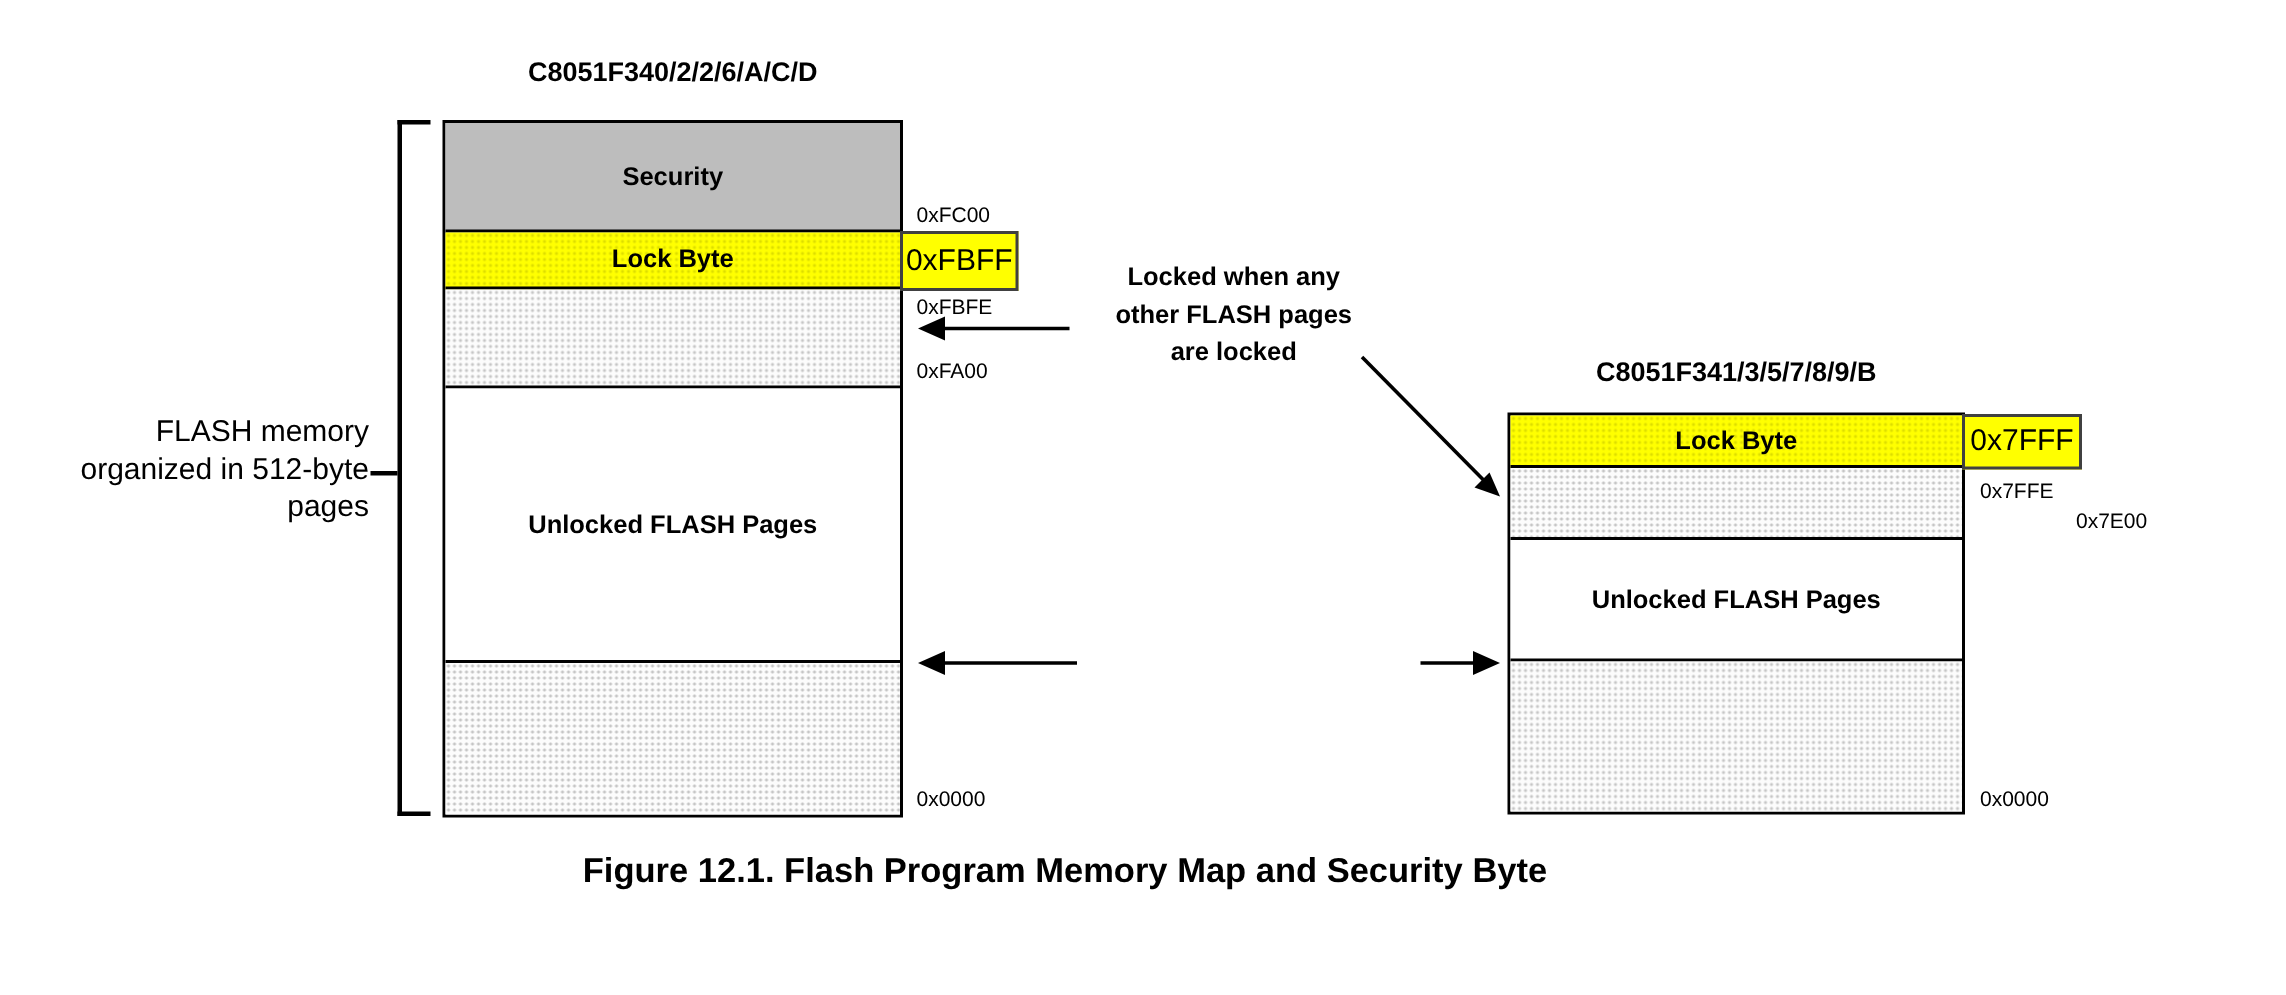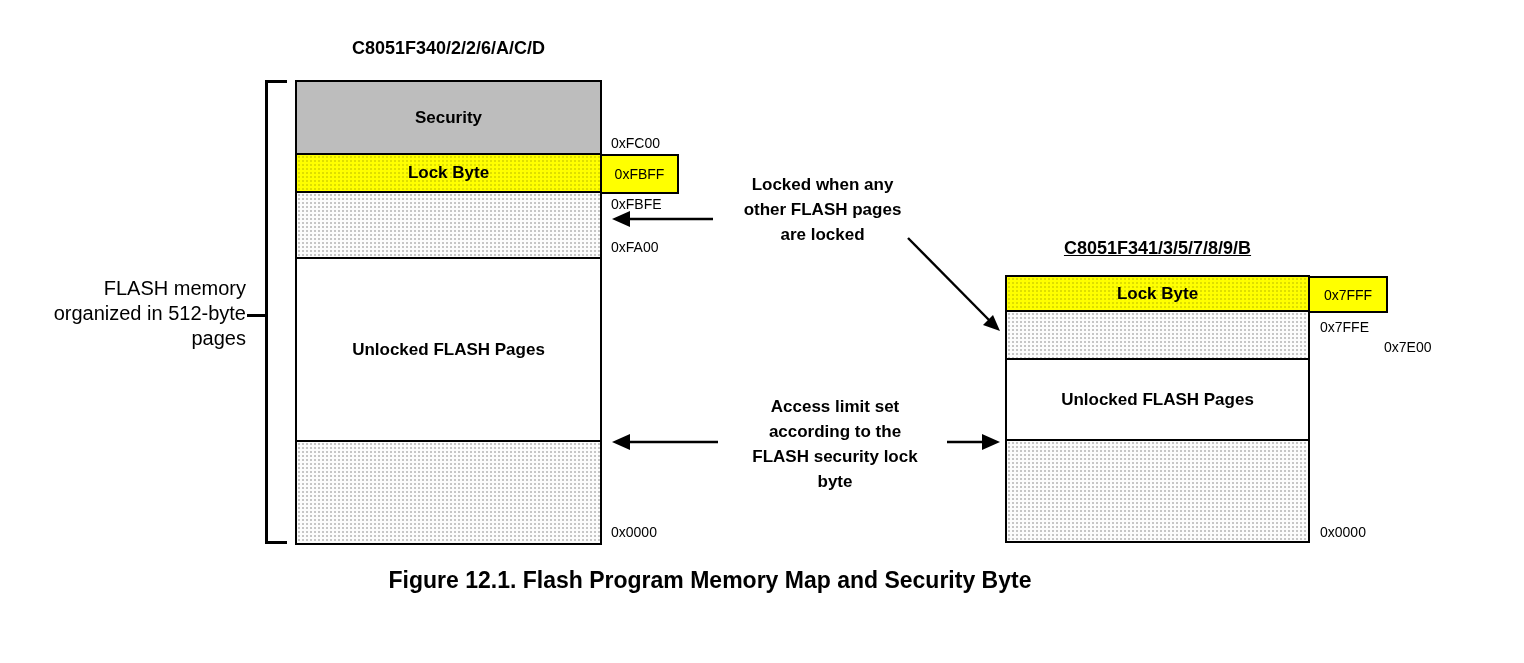--- a/index.html
+++ b/index.html
@@ -24,24 +24,24 @@
     background-color:var(--lock-byte-yellow,#ffff00);
     background-image:radial-gradient(#dede00 1px, rgba(0,0,0,0) 1.1px);
     background-size:4px 4px;
   }
   .hatch-bg{
     background-color:#fcfcfc;
     background-image:radial-gradient(#c6c6c6 1px, rgba(0,0,0,0) 1.1px);
     background-size:4px 4px;
   }
   .addr-box{
-    position:absolute;border:2px solid #000000;box-sizing:border-box;
+    position:absolute;border:2px solid #404040;box-sizing:border-box;
     background:var(--lock-byte-yellow,#ffff00);
     display:flex;align-items:center;justify-content:center;
-    font-size:14px;
+    font-size:20px;
   }
   .addr{
     position:absolute;font-size:14px;white-space:nowrap;
   }
   .dev-title{
     position:absolute;font-weight:bold;font-size:18px;text-align:center;white-space:nowrap;
   }
   .note{
     position:absolute;font-weight:bold;font-size:17px;line-height:25px;
     text-align:center;white-space:pre-line;
@@ -92,21 +92,21 @@
 
   <div class="addr-box" style="left:600px;top:154px;width:79px;height:40px;">
     <span>0xFBFF</span>
   </div>
 
   <div class="addr" style="left:611px;top:135px;">0xFC00</div>
   <div class="addr" style="left:611px;top:196px;">0xFBFE</div>
   <div class="addr" style="left:611px;top:239px;">0xFA00</div>
   <div class="addr" style="left:611px;top:524px;">0x0000</div>
 
-  <div class="dev-title" style="left:1005px;top:238px;width:305px;text-decoration:underline;">C8051F341/3/5/7/8/9/B</div>
+  <div class="dev-title" style="left:1005px;top:238px;width:305px;">C8051F341/3/5/7/8/9/B</div>
 
   <div class="membox" style="left:1005px;top:275px;width:305px;height:268px;">
     <div class="region lock-bg" style="height:35px;">
       <span class="region-label">Lock Byte</span>
     </div>
     <div class="region hatch-bg" style="height:48px;"></div>
     <div class="region" style="height:81px;background:#fff;">
       <span class="region-label">Unlocked FLASH Pages</span>
     </div>
     <div class="region hatch-bg" style="flex:1;"></div>
@@ -117,24 +117,20 @@
   </div>
 
   <div class="addr" style="left:1320px;top:319px;">0x7FFE</div>
   <div class="addr" style="left:1384px;top:339px;">0x7E00</div>
   <div class="addr" style="left:1320px;top:524px;">0x0000</div>
 
   <div class="note" style="left:715px;top:172px;width:215px;">Locked when any
 other FLASH pages
 are locked</div>
 
-  <div class="note" style="left:715px;top:394px;width:240px;">Access limit set
-according to the
-FLASH security lock
-byte</div>
 
   <svg class="arrow-layer" viewBox="0 0 1524 663" xmlns="http://www.w3.org/2000/svg">
     <g stroke="#000" stroke-width="2.4" fill="#000">
       <line x1="713" y1="219" x2="629" y2="219"></line>
       <polygon points="612,219 630,211 630,227" stroke="none"></polygon>
       <line x1="908" y1="238" x2="989" y2="320"></line>
       <polygon points="1000,331 983,325 993,315" stroke="none"></polygon>
       <line x1="718" y1="442" x2="629" y2="442"></line>
       <polygon points="612,442 630,434 630,450" stroke="none"></polygon>
       <line x1="947" y1="442" x2="983" y2="442"></line>

